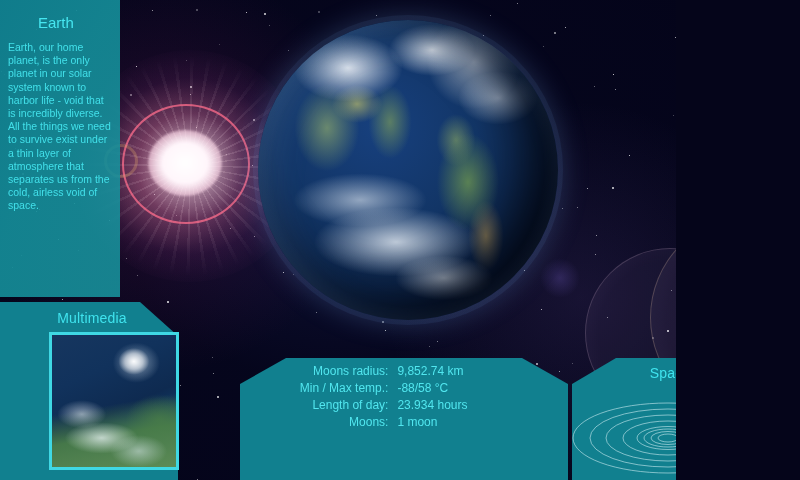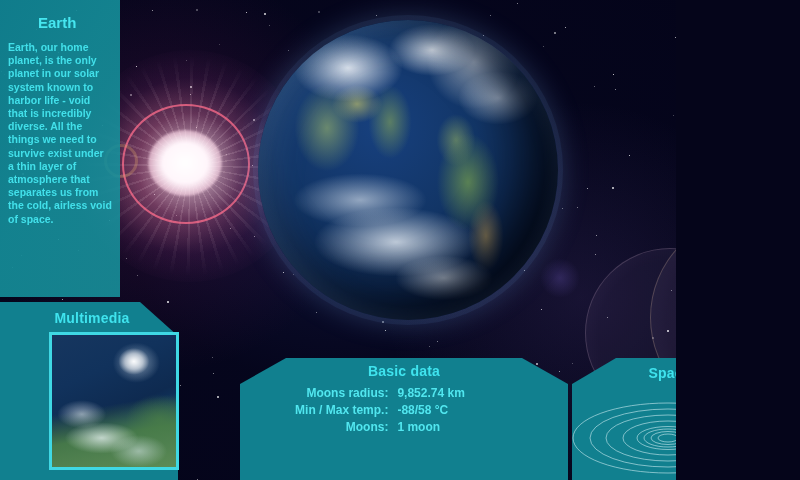--- a/index.html
+++ b/index.html
@@ -8,21 +8,20 @@
     background:#05051a;
     font-family:"Liberation Sans", sans-serif;
   }
   #app {
     position:relative; width:676px; height:480px; overflow:hidden;
     background:
       radial-gradient(circle at 24% 35%, rgba(255,120,160,0.30) 0%, rgba(120,30,90,0.16) 14%, rgba(20,10,50,0) 34%),
       radial-gradient(circle at 86% 62%, rgba(120,90,170,0.16) 0%, rgba(20,10,50,0) 30%),
       radial-gradient(ellipse at 50% 45%, #0d1033 0%, #07082060 45%, #04041a 100%),
       #04041a;
-    font-weight: bold;
   }
 
   
   .stars { position:absolute; inset:0; pointer-events:none; }
   .star { position:absolute; background:#fff; border-radius:50%; }
 
   
   .sun-wrap { position:absolute; left:120px; top:100px; width:140px; height:132px; pointer-events:none; }
   .sun-rays {
     position:absolute; left:-40px; top:-44px; width:220px; height:220px;
@@ -357,30 +356,33 @@
     <div class="ptitle">Earth</div>
     <div class="ptext">Earth, our home planet, is the only planet in our solar system known to harbor life - void that is incredibly diverse. All the things we need to survive exist under a thin layer of atmosphere that separates us from the cold, airless void of space.</div>
   </div>
 
   <div class="panel" id="multimedia-panel">
     <div class="ptitle panel-title">Multimedia</div>
   </div>
   <div id="mm-thumb"></div>
 
   <div class="panel" id="basicdata-panel">
-    <div class="ptitle panel-title">Basic data</div>
     <table id="bd-table">
         <tbody id="bd-body">
           <tr>
             <td class="lbl">Moons radius:</td>
             <td class="val">9,852.74 km</td>
           </tr>
           <tr>
             <td class="lbl">Min / Max temp.:</td>
             <td class="val">-88/58 °C</td>
+          </tr>
+          <tr>
+            <td class="lbl">Length of day:</td>
+            <td class="val">23.934 hours</td>
           </tr>
           <tr>
             <td class="lbl">Moons:</td>
             <td class="val">1 moon</td>
           </tr>
         </tbody>
       </table>
   </div>
 
   <div class="panel" id="spacemap-panel">

